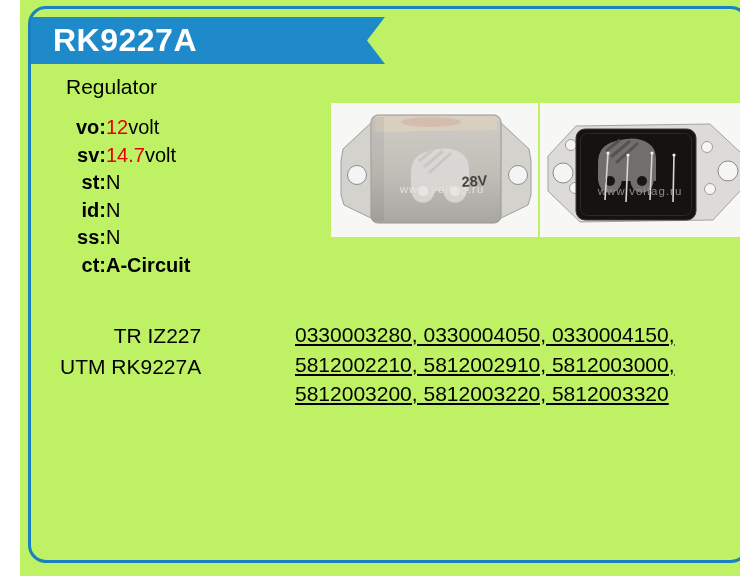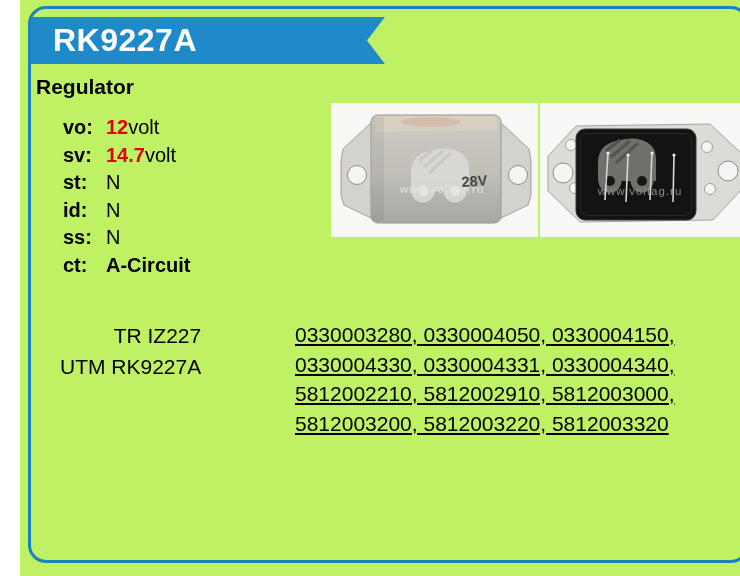--- a/index.html
+++ b/index.html
@@ -6,25 +6,25 @@
   body{width:740px;height:576px;overflow:hidden;
        font-family:"Liberation Sans","DejaVu Sans",sans-serif;color:#000;}
   .page{position:relative;width:740px;height:576px;background:#bef264;margin-left:20px;}
   .frame{position:absolute;left:8px;top:6px;width:721px;height:557px;
          box-sizing:border-box;border:3px solid #1a80c0;border-radius:18px;}
   .banner{position:absolute;left:11px;top:17px;width:354px;height:47px;
           background:#1e8aca;display:flex;align-items:center;
           clip-path:polygon(0 0,100% 0,calc(100% - 18px) 50%,100% 100%,0 100%);}
   .banner .pn{color:#fff;font-size:32px;font-weight:bold;padding-left:22px;
               letter-spacing:0.5px;white-space:nowrap;}
-  .category{position:absolute;left:16px;top:75px;font-size:21px;font-weight:bold;}
+  .category{position:absolute;left:46px;top:75px;font-size:21px;}
   .specs{position:absolute;left:43px;top:114px;font-size:20px;}
   .spec-row{display:flex;line-height:27.5px;white-space:nowrap;}
-  .spec-label{font-weight:bold;width:43px;}
-  .spec-row:nth-child(-n+2) .spec-value{font-weight:bold;}
+  .spec-label{font-weight:bold;width:43px;text-align:right;}
+  .spec-row:nth-child(-n+2) .spec-value{font-weight:normal;}
   .photos{position:absolute;left:311px;top:103px;width:416px;height:134px;
           display:flex;gap:2px;}
   .photos svg{display:block;}
   .refs{position:absolute;left:40px;top:320px;font-size:21px;line-height:31px;
         white-space:nowrap;text-align:right;}
   .oem{position:absolute;left:275px;top:320px;font-size:21px;line-height:29.5px;
        white-space:nowrap;text-decoration:underline;}
   .apps{position:absolute;left:273px;top:453px;font-size:21px;white-space:nowrap;}
   .wm-text{font-size:11.5px;letter-spacing:1px;}
   .stamp{font-size:14.5px;font-weight:bold;}
@@ -144,18 +144,17 @@
     </svg>
   </div>
 
   <div class="refs">
     <div>TR IZ227</div>
     <div>UTM RK9227A</div>
   </div>
 
   <div class="oem">
     <div>0330003280, 0330004050, 0330004150,</div>
-    <div>0330004330, 0330004331, 0330004340,</div>
     <div>5812002210, 5812002910, 5812003000,</div>
     <div>5812003200, 5812003220, 5812003320</div>
   </div>
 
 </div>
 
 </body></html>

